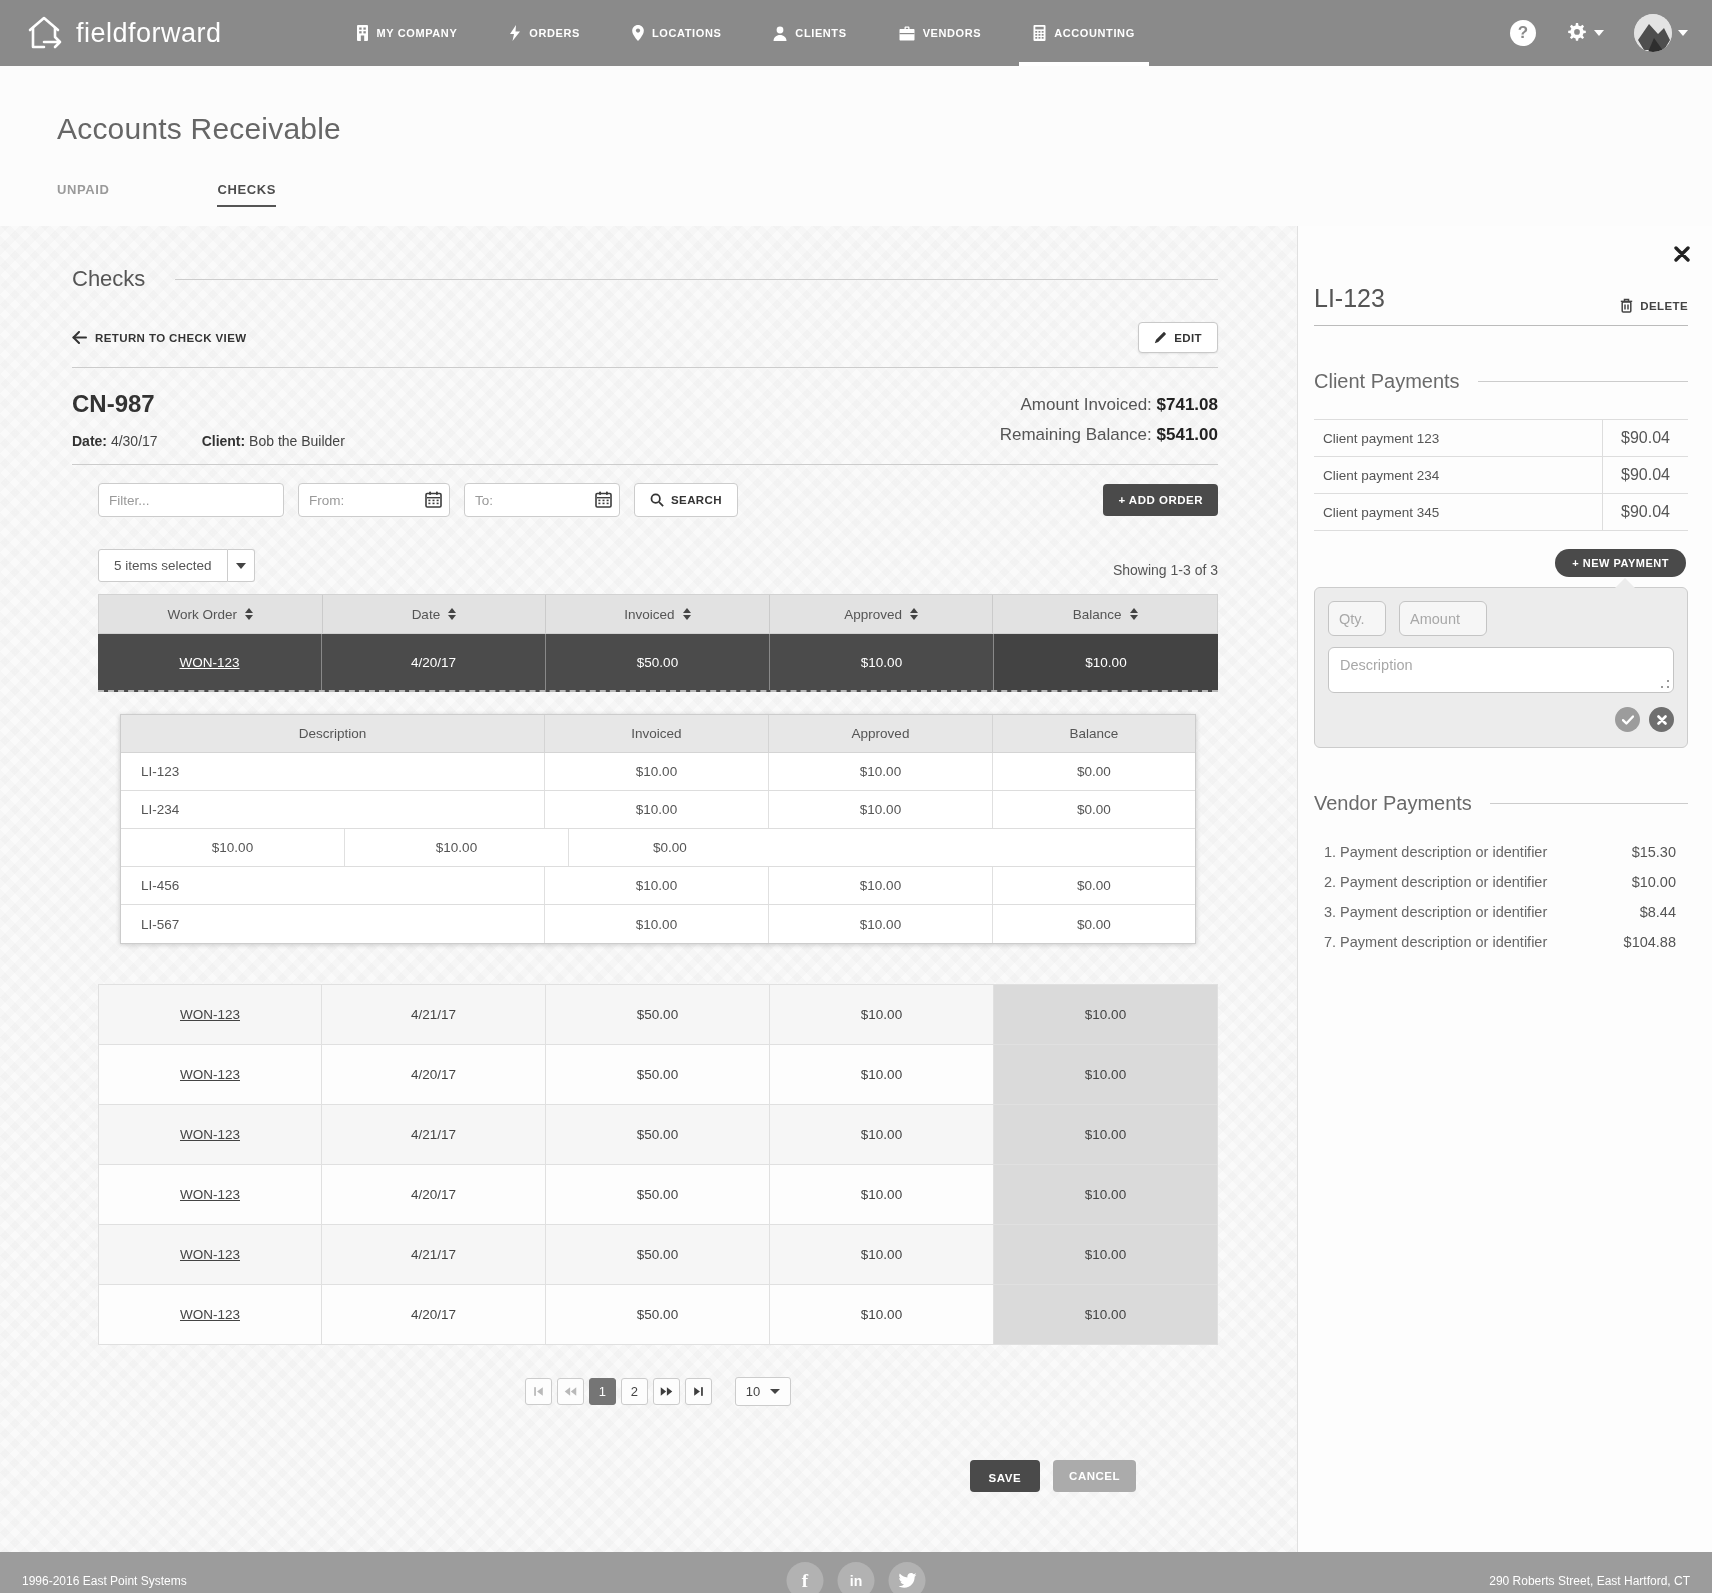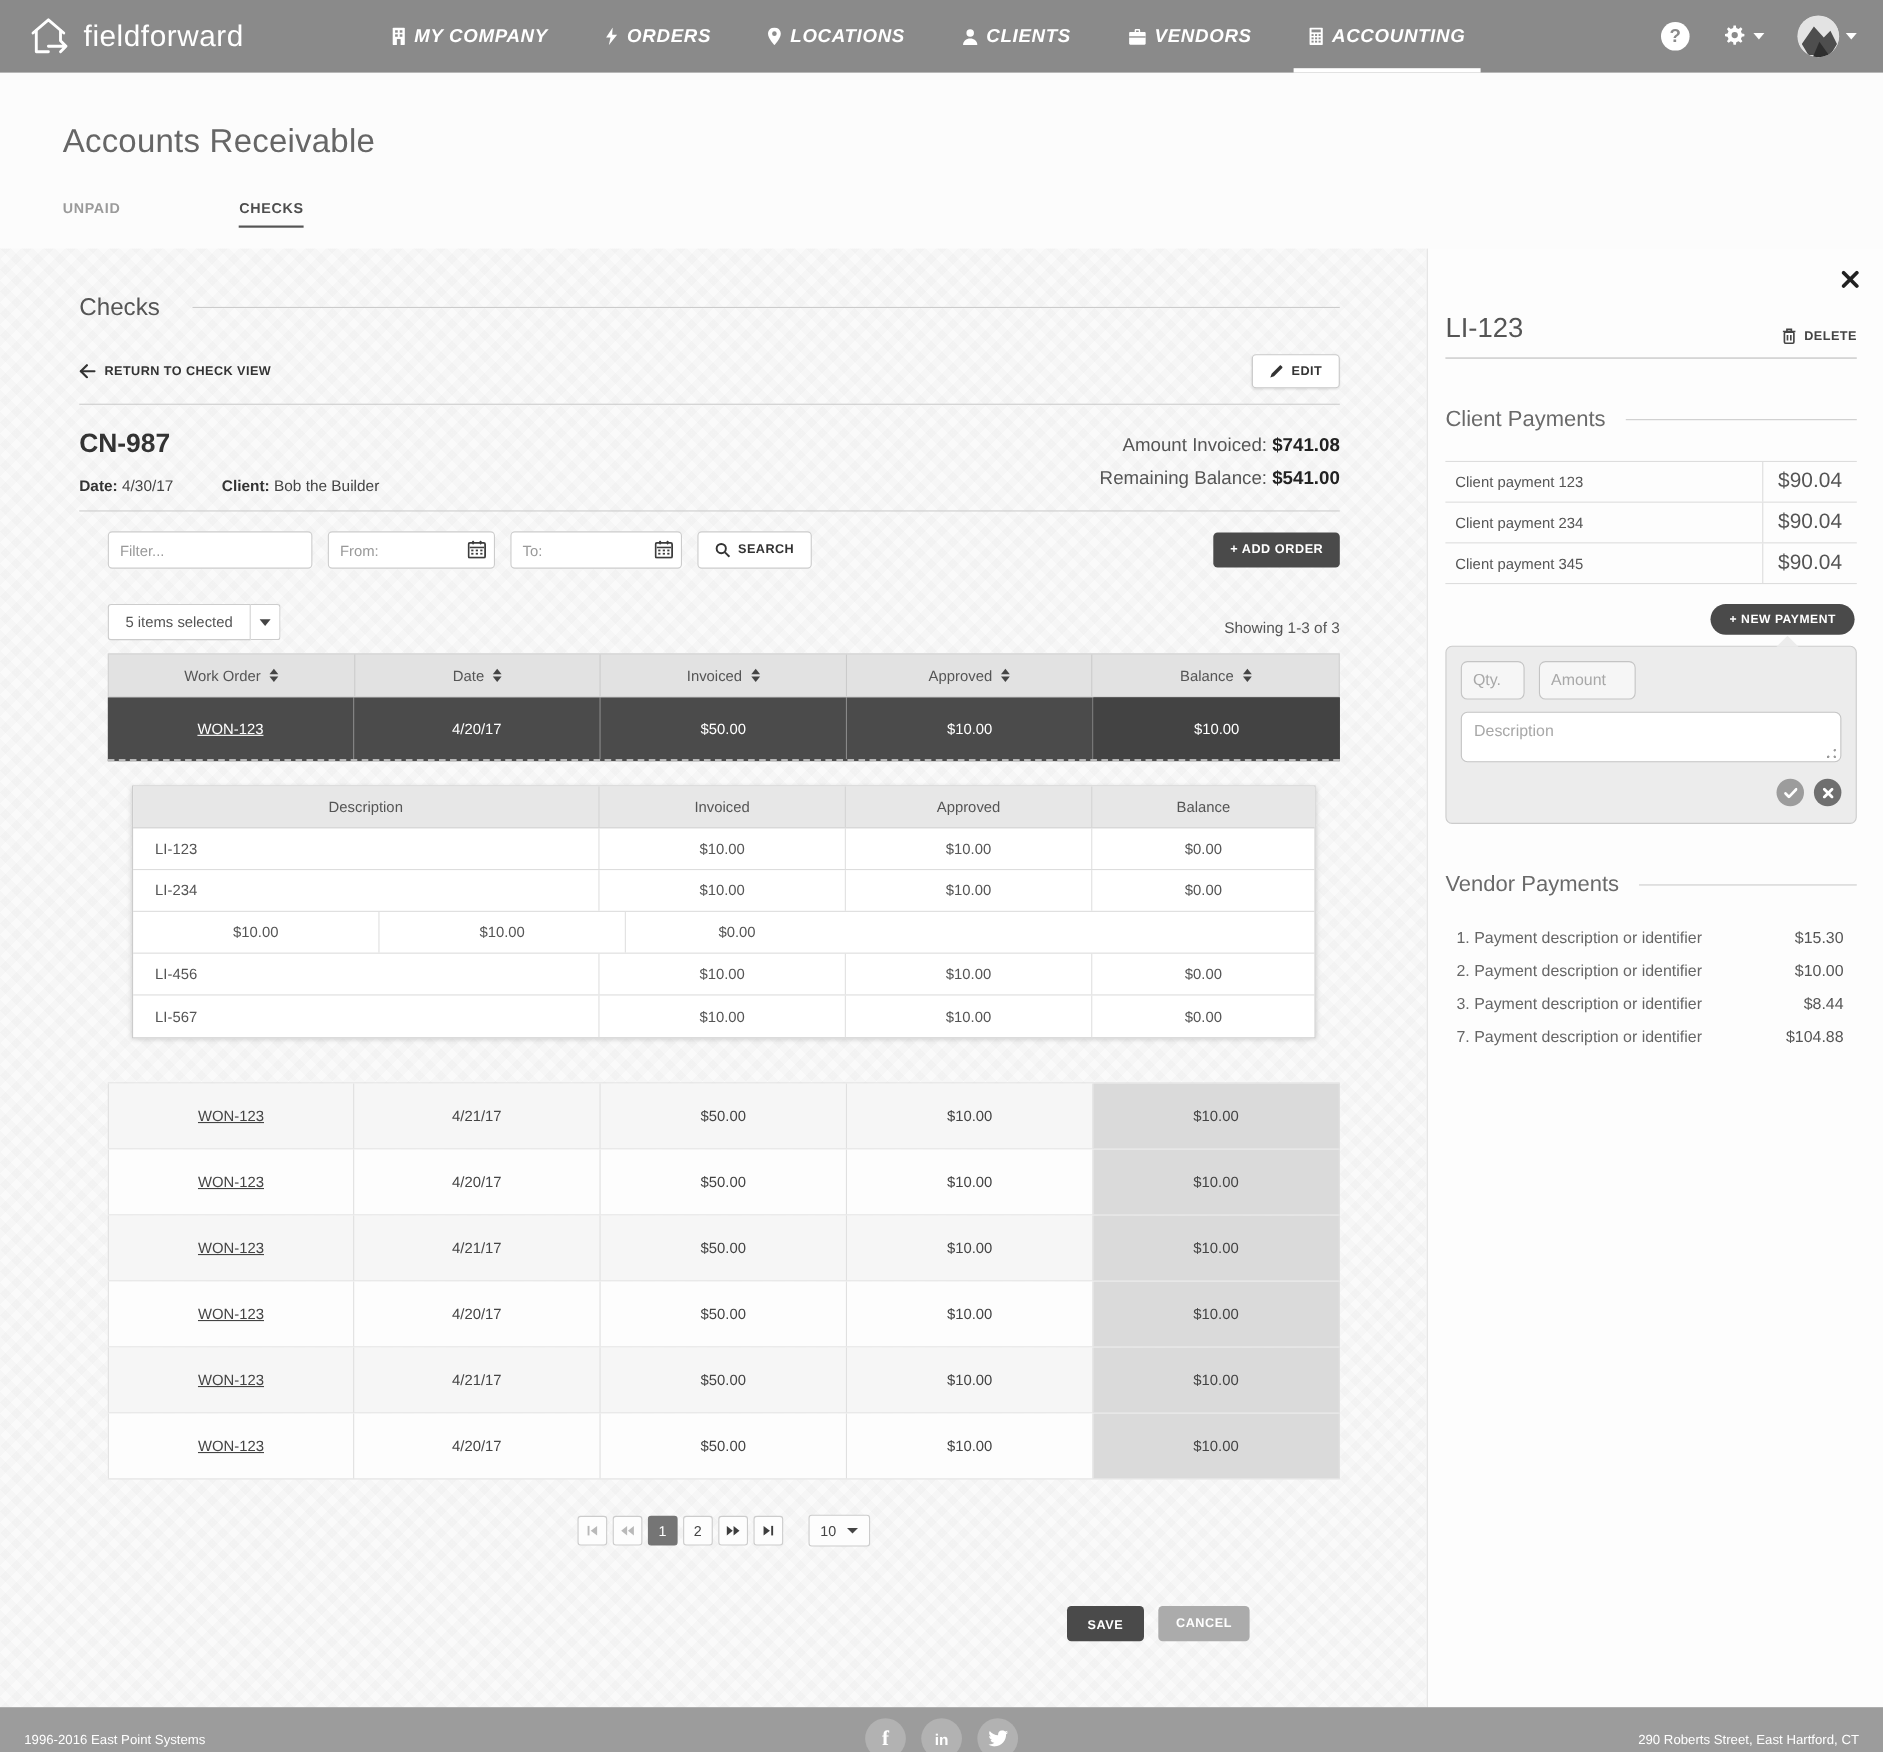--- a/index.html
+++ b/index.html
@@ -15,22 +15,22 @@
   
   .topnav {
     height: 66px; background: #8a8a8a; display: flex; align-items: center;
     padding: 0 24px; position: relative;
   }
   .brand { display: flex; align-items: center; gap: 10px; }
   .brand-text { color: #fff; font-size: 27px; letter-spacing: .5px; font-weight: 400; }
   .nav-menu { display: flex; align-items: stretch; height: 66px; margin-left: 108px; }
   .nav-item {
     display: flex; align-items: center; gap: 8px; color: #fff;
-    font-size: 17px; font-weight: bold; letter-spacing: .6px;
-    padding: 0 26px; cursor: pointer; position: relative; height: 66px; font-style: italic;
+    font-size: 11px; font-weight: bold; letter-spacing: .6px;
+    padding: 0 26px; cursor: pointer; position: relative; height: 66px;
   }
   .nav-item.active::after {
     content: ""; position: absolute; left: 12px; right: 12px; bottom: 0;
     height: 4px; background: #fff;
   }
   .nav-right { margin-left: auto; display: flex; align-items: center; gap: 30px; }
   .help-circle {
     width: 26px; height: 26px; border-radius: 50%; background: #fff;
     color: #8a8a8a; font-weight: bold; font-size: 17px;
     display: flex; align-items: center; justify-content: center; cursor: pointer;
@@ -194,21 +194,21 @@
   .side-title { font-size: 25px; font-weight: 400; color: #555; }
   .btn-delete { display: flex; align-items: center; gap: 7px; font-size: 11.5px; font-weight: bold; color: #444; letter-spacing: .4px; background: none; border: 0; cursor: pointer; font-family: inherit; }
   .side-rule { border: 0; border-top: 1px solid #bbb; margin-top: 12px; }
   .side-section-head { margin-top: 44px; display: flex; align-items: center; }
   .side-section-title { font-size: 20px; font-weight: 400; color: #6a6a6a; white-space: nowrap; }
   .side-section-head .head-rule { margin-left: 18px; background: #ccc; }
 
   .cp-table { margin-top: 26px; border-top: 1px solid #ddd; }
   .cp-row { display: flex; height: 37px; align-items: center; border-bottom: 1px solid #ddd; }
   .cp-desc { flex: 1; font-size: 13.5px; color: #555; padding-left: 9px; }
-  .cp-amt { width: 86px; align-self: stretch; display: flex; align-items: center; justify-content: center; border-left: 1px solid #ddd; font-size: 19px; color: #555; }
+  .cp-amt { width: 86px; align-self: stretch; display: flex; align-items: center; justify-content: center; border-left: 1px solid #ddd; font-size: 16px; color: #555; }
 
   .np-row { margin-top: 18px; display: flex; justify-content: flex-end; }
   .btn-new-payment { border-radius: 14px; padding: 8px 17px; font-size: 11px; margin-right: 2px; }
 
   .np-form {
     margin-top: 10px; position: relative; background: #ececec; border: 1px solid #ccc;
     border-radius: 6px; padding: 13px; 
   }
   .np-form::before {
     content: ""; position: absolute; top: -10px; right: 52px; width: 0; height: 0;

